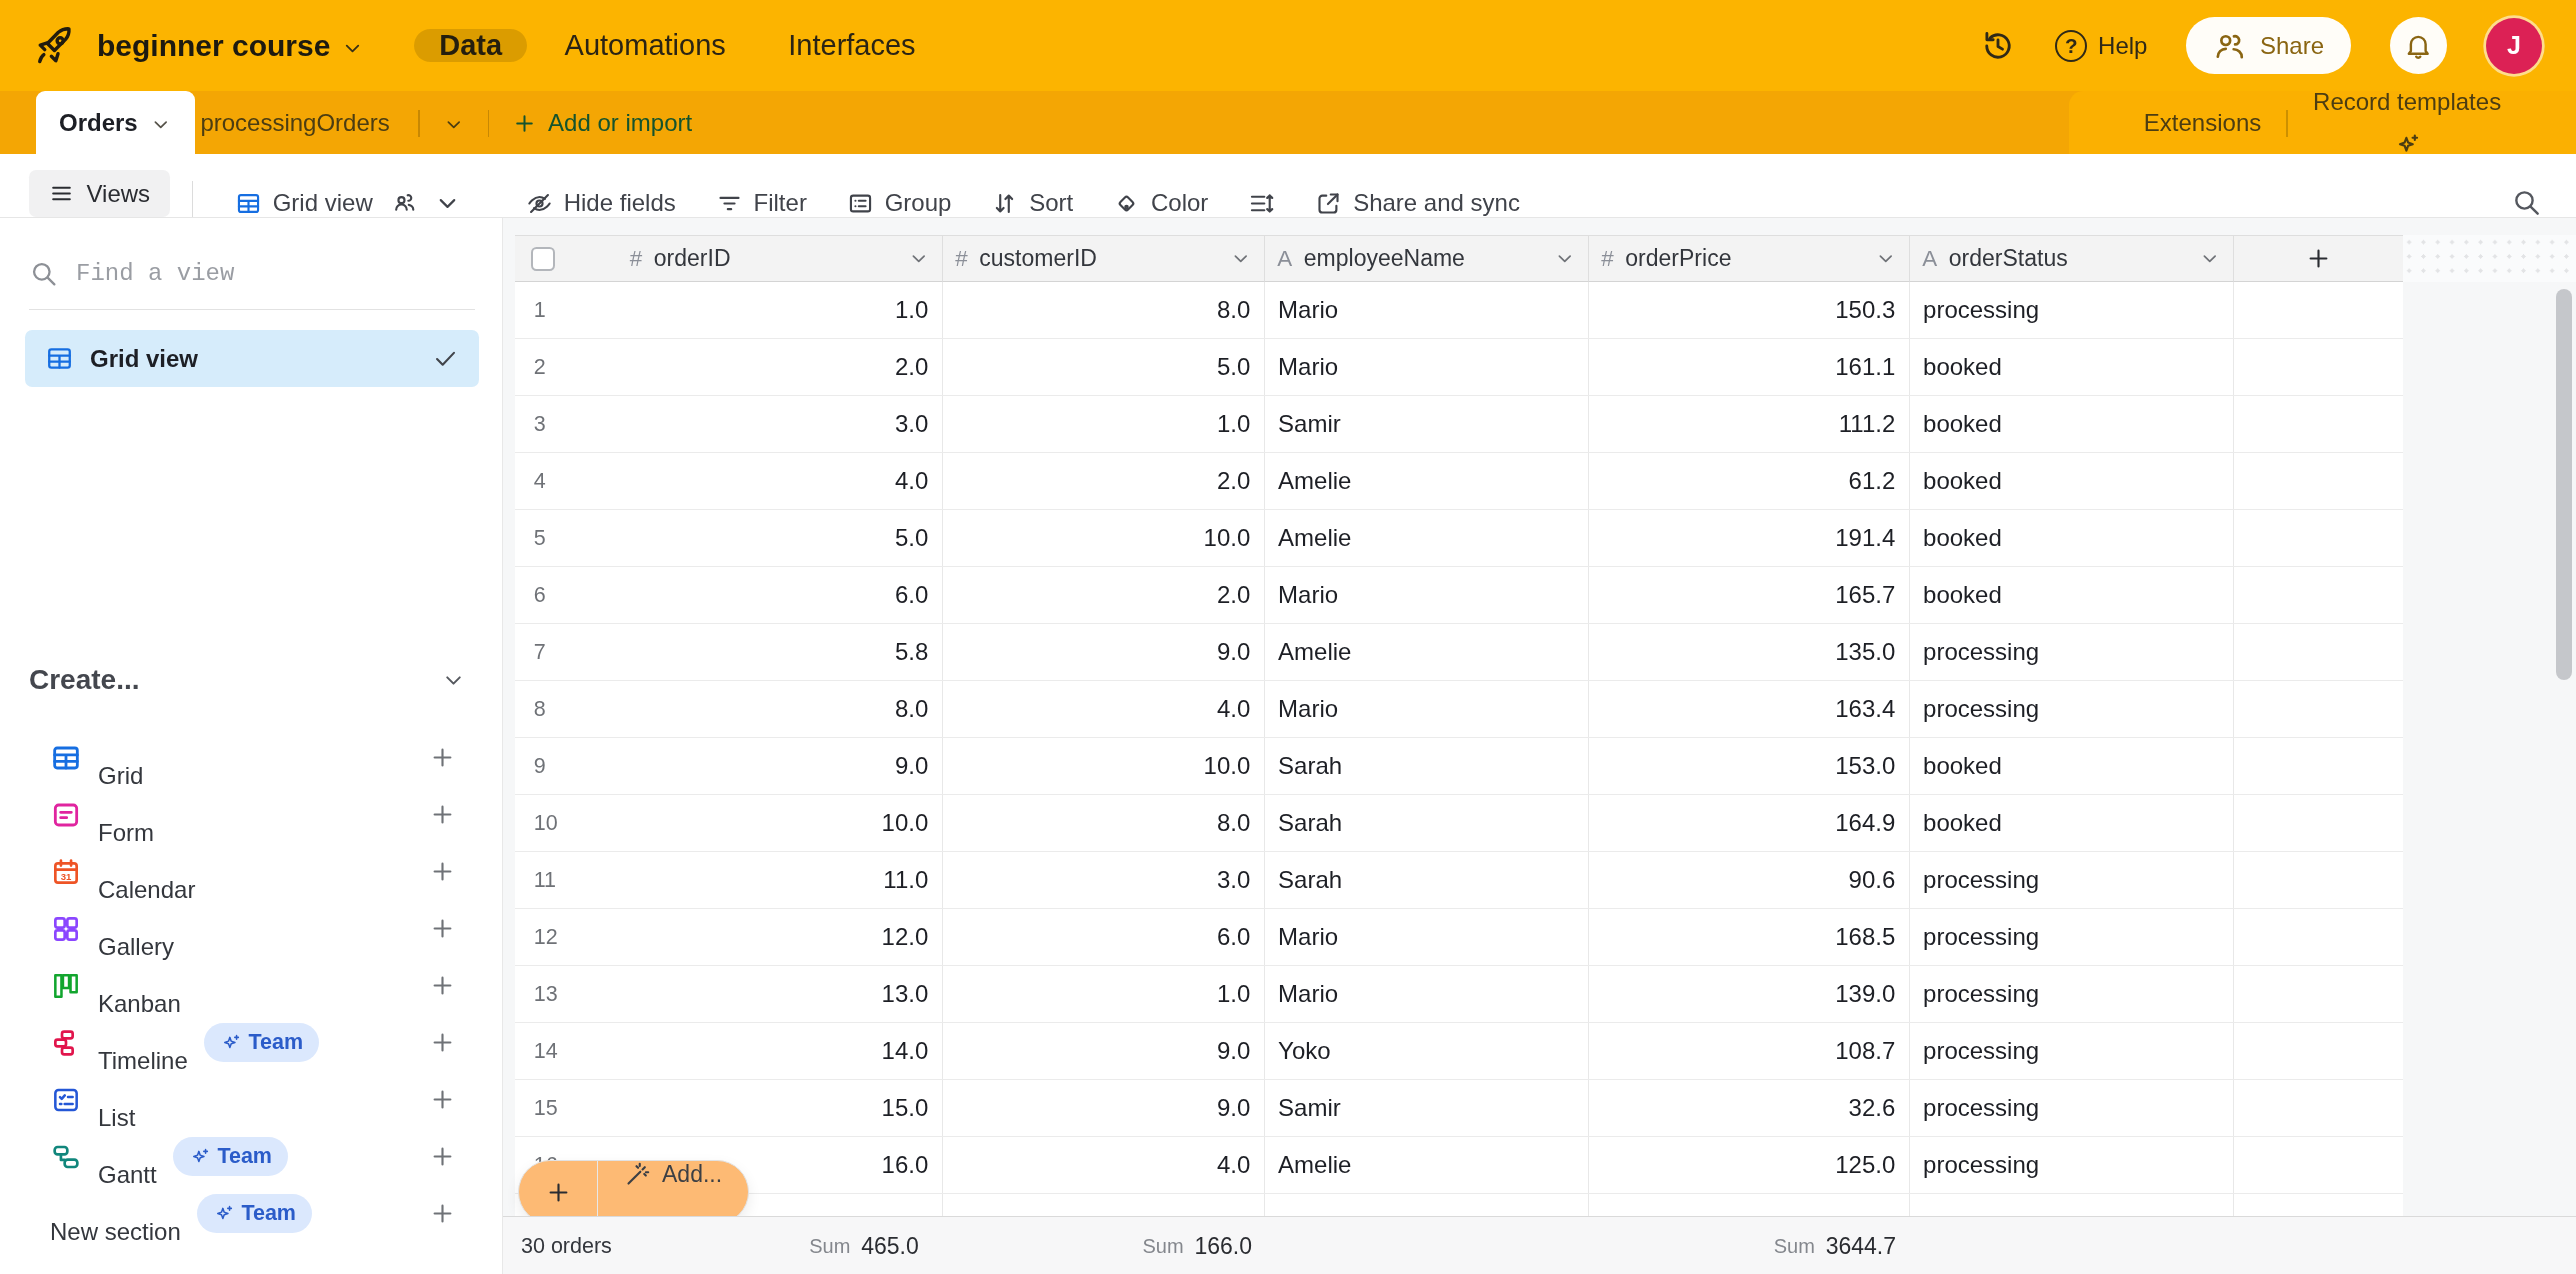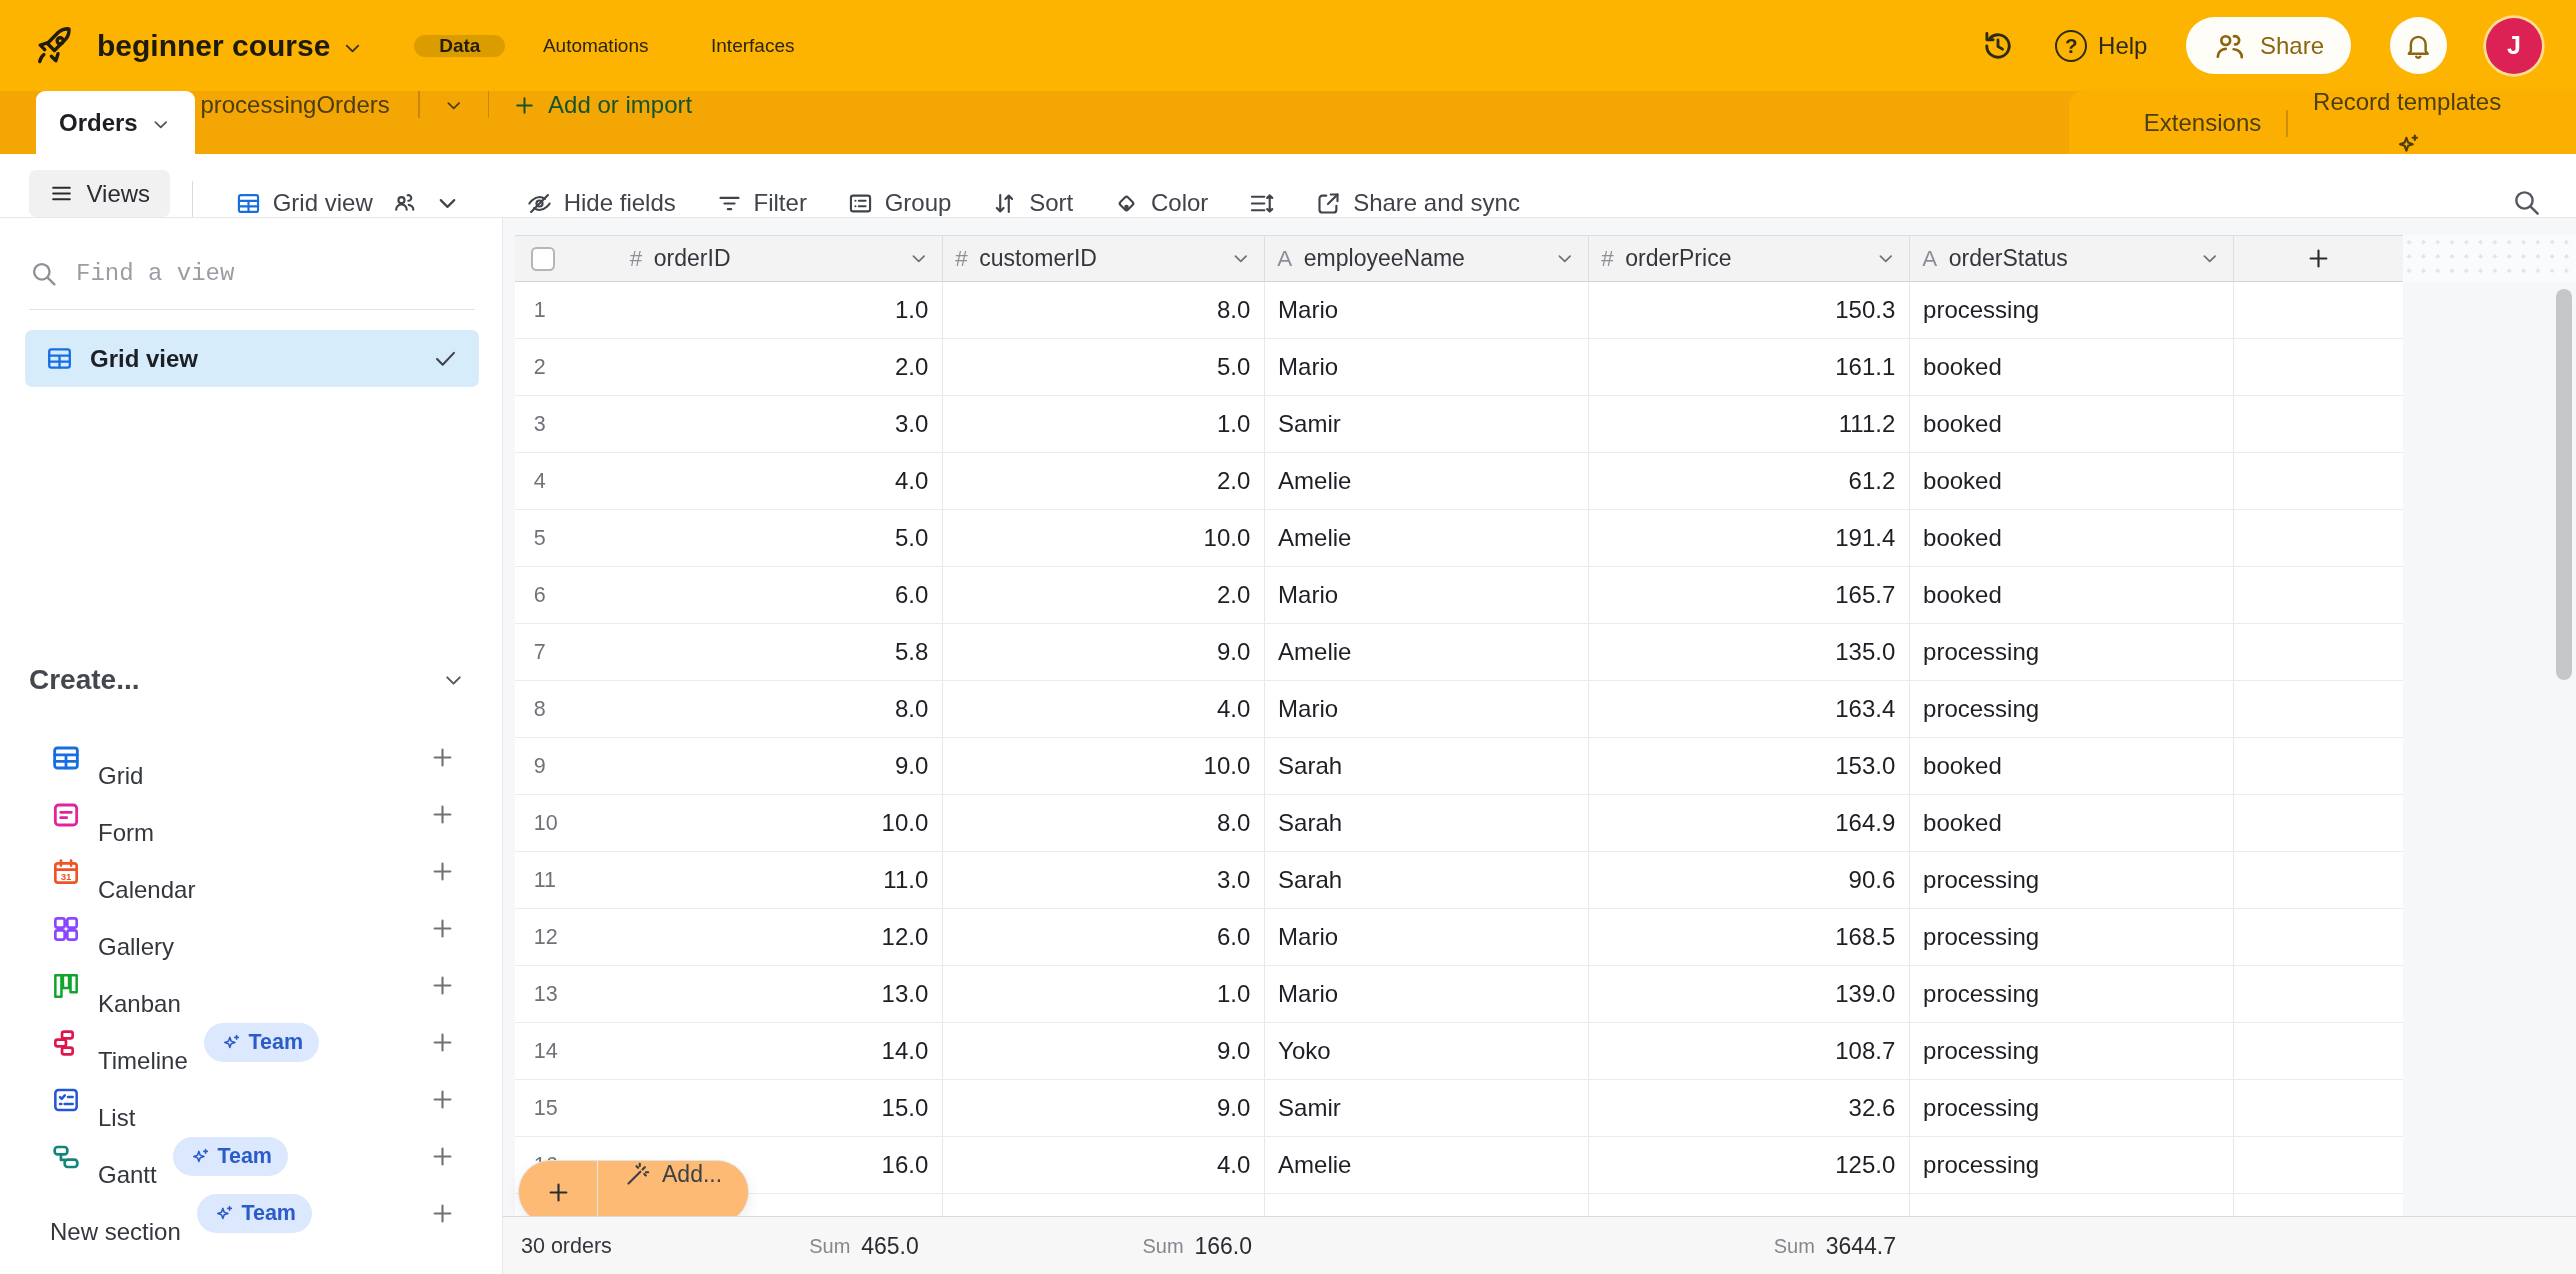--- a/index.html
+++ b/index.html
@@ -13,21 +13,21 @@
   svg { display:block; }
   .ic { stroke:currentColor; fill:none; stroke-width:1.9; stroke-linecap:round; stroke-linejoin:round; }
 
   
   .topbar { position:absolute; left:0; top:0; width:2576px; height:91px;
     background:#fcb400; display:flex; align-items:center; padding:0 34px; }
   .rocket { width:43px; height:43px; color:#221c0e; }
   .base-title { font-size:30px; font-weight:bold; margin-left:20px; color:#1d1a10; }
   .title-chev { width:23px; height:23px; color:#3a3115; margin-left:10.8px; margin-top:5.4px;}
   .top-nav { display:flex; align-items:center; margin-left:50px; gap:12.5px; }
-  .nav-pill { font-size:19px; color:#2b2414; padding:0 25px; border-radius:895px; cursor:pointer; }
+  .nav-pill { font-size:29px; color:#2b2414; padding:0 25px; border-radius:895px; cursor:pointer; }
   .nav-pill.active { background:rgba(0,0,0,0.13); font-weight:bold; color:#241e0e; }
   .top-right { margin-left:auto; display:flex; align-items:center; gap:39px; }
   .hist-ic { width:36px; height:36px; color:#2f2917; }
   .help-grp { display:flex; align-items:center; gap:10.8px; color:#2f2917; }
   .qcircle { width:32px; height:32px; border:2.3px solid #2f2917; border-radius:50%;
     display:flex; align-items:center; justify-content:center; font-size:20.6px; font-weight:bold; }
   .help-label { font-size:24px; }
   .share-btn { background:#fffdf8; border-radius:895px; height:57px; padding:0 27px;
     display:flex; align-items:center; gap:12.5px; color:#8a6512; }
   .share-btn .ppl { width:34px; height:34px; }
@@ -38,21 +38,21 @@
   .avatar { width:56px; height:56px; border-radius:50%; background:#dc2155; color:#fff;
     display:flex; align-items:center; justify-content:center; font-size:25px; font-weight:bold;
     box-shadow:0 0 0 2.7px rgba(255,255,255,0.55); }
 
   
   .tabrow { position:absolute; left:0; top:91px; width:2576px; height:64px; background:#f4a604; }
   .tab-active { position:absolute; left:36px; top:0; height:64px; background:#ffffff;
     border-radius:9px 9px 0 0; display:flex; align-items:center; padding:0 23px; gap:12.5px; }
   .tab-active .lbl { font-size:24px; font-weight:bold; color:#1d1f25; }
   .tab-active .chev, .tabmisc .chev { width:21.5px; height:21.5px; color:#56534a; margin-top:3.6px;}
-  .tabmisc { position:absolute; left:195px; top:0; height:64px; display:flex; align-items:flex-start; gap:23px; }
+  .tabmisc { position:absolute; left:195px; top:0; height:64px; display:flex; align-items:center; gap:23px; }
   .tab-inactive { font-size:24px; color:#4c3d12; padding:0 5.4px; }
   .tabsep { width:1.8px; height:27px; background:rgba(0,0,0,0.18); }
   .tab-add { display:flex; align-items:center; gap:10.8px; font-size:24px; color:#14532d; }
   .tab-add svg { width:25px; height:25px; }
   .tabrow-right { position:absolute; right:0; top:0; width:507px; height:64px; background:#fbb001;
     border-radius:14.3px 0 0 0; display:flex; align-items:center; justify-content:center; gap:25px; }
   .tabrow-right .lbl { font-size:24px; color:#4c3d12; }
   .rt-grp { display:flex; align-items:center; gap:15px;flex-direction:column; }
   .sparkle { width:27px; height:27px; color:#4c3d12; }
 

